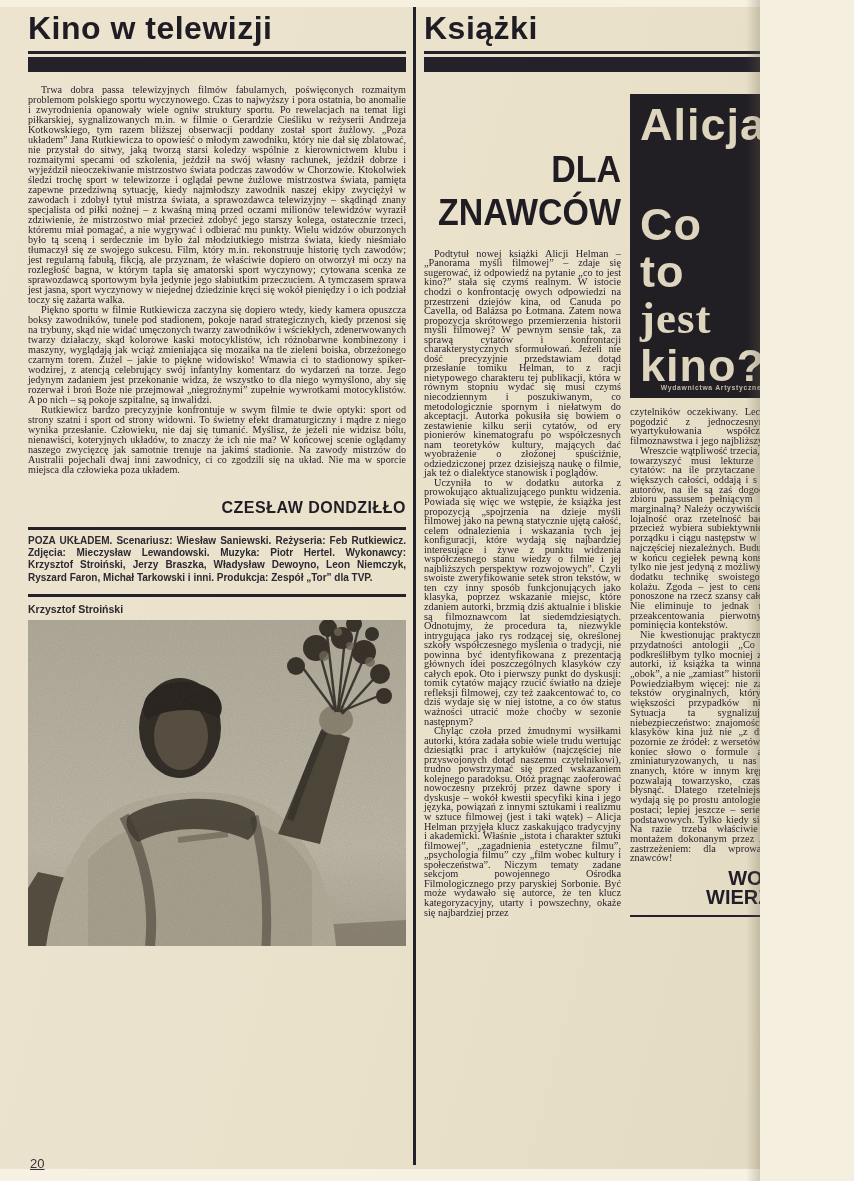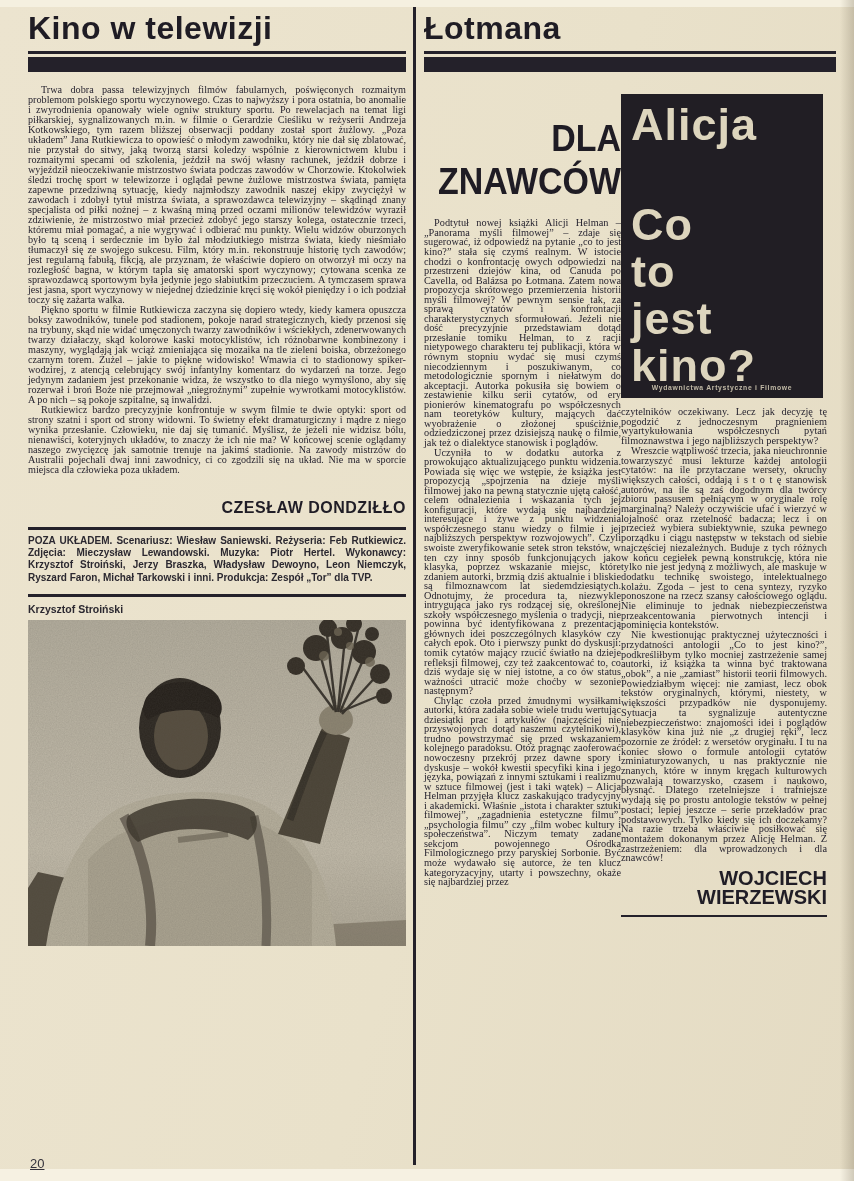--- a/index.html
+++ b/index.html
@@ -1,17 +1,17 @@
 <!DOCTYPE html>
 <html lang="pl"><head>
 <meta charset="utf-8">
 <style>
   html,body{margin:0;padding:0;background:#f4efdf;}
   .page{
-    position:relative;width:854px;height:1181px;overflow:hidden;
+    position:relative;width:760px;height:1181px;overflow:hidden;
     background:linear-gradient(105deg,#ece4cf 0%,#e9e1ca 55%,#e4dbc3 100%);
     font-family:"Liberation Serif",serif;color:#25222a;
   }
   .edge-top{position:absolute;top:0;left:0;right:0;height:7px;background:#f5f0e0;}
   .edge-bottom{position:absolute;bottom:0;left:0;right:0;height:12px;background:#f6f1e2;}
   .edge-right{position:absolute;top:0;right:0;bottom:0;width:14px;
     background:linear-gradient(to right,rgba(0,0,0,0),rgba(110,100,80,.28));}
   .divider{position:absolute;left:413px;top:7px;width:3px;height:1158px;background:#24212a;}
 
   .col-left{position:absolute;left:28px;top:10px;width:378px;height:1161px;}
@@ -34,34 +34,34 @@
   .rule{height:2.5px;background:#24212a;margin-top:10px;}
   .credits{margin-top:5px;font-family:"Liberation Sans",sans-serif;font-weight:700;
     font-size:10px;line-height:12.4px;text-align:justify;color:#2b2830;}
   .rule-thin{height:2.5px;background:#24212a;margin-top:5px;}
   .caption{margin-top:6px;font-family:"Liberation Sans",sans-serif;
     font-weight:700;font-size:10.5px;color:#2b2830;}
   .photo{margin-top:5px;width:378px;height:326px;background:#b9b2a2;}
   .pageno{position:absolute;left:2px;bottom:0;font-family:"Liberation Sans",sans-serif;
     font-size:13px;color:#34323b;text-decoration:underline;}
 
-  .right-content{display:flex;margin-top:14px;align-items:center;}
+  .right-content{display:flex;gap:9px;margin-top:14px;align-items:flex-end;}
   .mid-col{width:197px;}
   .far-col{width:206px;}
   .dla-title{text-align:right;font-family:"Liberation Sans",sans-serif;font-weight:700;
     font-size:35px;line-height:40px;color:#1f1c24;transform:scale(.97,1.08);
     transform-origin:top right;}
   .mid-body{margin-top:22px;font-size:10.3px;line-height:9.55px;}
   .mid-body p,.far-body p{text-indent:10px;}
   .far-body{margin-top:9px;font-size:10.3px;line-height:9.7px;}
 
   .cover{position:relative;width:202px;height:304px;margin-top:8px;background:#211e24;
     color:#ddd5bd;font-family:"Liberation Sans",sans-serif;font-weight:700;}
   .cover .cword{position:absolute;left:10px;font-size:45px;line-height:45px;letter-spacing:1px;}
-  .cw-1{top:8px;}.cw-2{top:55px;}.cw-3{top:108px;}.cw-4{top:155px;}.cw-5{top:202px;}.cw-6{top:249px;}
+  .cw-1{top:8px;}.cw-2{top:55px;}.cw-3{top:108px;}.cw-4{top:155px;}.cw-5{top:202px;font-family:Liberation Serif, serif;}.cw-6{top:249px;}
   .cover .subtitle{position:absolute;left:87px;top:114px;font-size:16.5px;line-height:18.5px;}
   .cover .publisher{position:absolute;left:0;right:0;bottom:7px;text-align:center;
     font-size:6.8px;letter-spacing:.7px;opacity:.85;}
 
   .author-right{margin-top:6px;text-align:right;font-family:"Liberation Sans",sans-serif;
     font-weight:700;font-size:20px;line-height:19px;color:#201d26;}
   .ref-rule{height:2px;background:#24212a;margin-top:8px;}
   .book-ref{margin-top:5px;font-family:"Liberation Sans",sans-serif;font-weight:700;
     font-size:10px;line-height:12.5px;text-align:justify;color:#2b2830;}
 </style>
@@ -161,21 +161,21 @@
         <rect x="0" y="0" width="378" height="326" filter="url(#grain)" opacity="0.5"></rect>
       </svg>
     </div>
 
     <div class="pageno">20</div>
   </div>
 
   <div class="divider"></div>
 
   <div class="col-right">
-    <div class="section-header">Łotmana</div>
+    <div class="section-header">Książki</div>
     <div class="header-underline"></div>
     <div class="header-bar"></div>
 
     <div class="right-content">
 
       <div class="mid-col">
         <div class="dla-title">
           <span>DLA</span><br>
           <span>ZNAWCÓW</span>
         </div>

